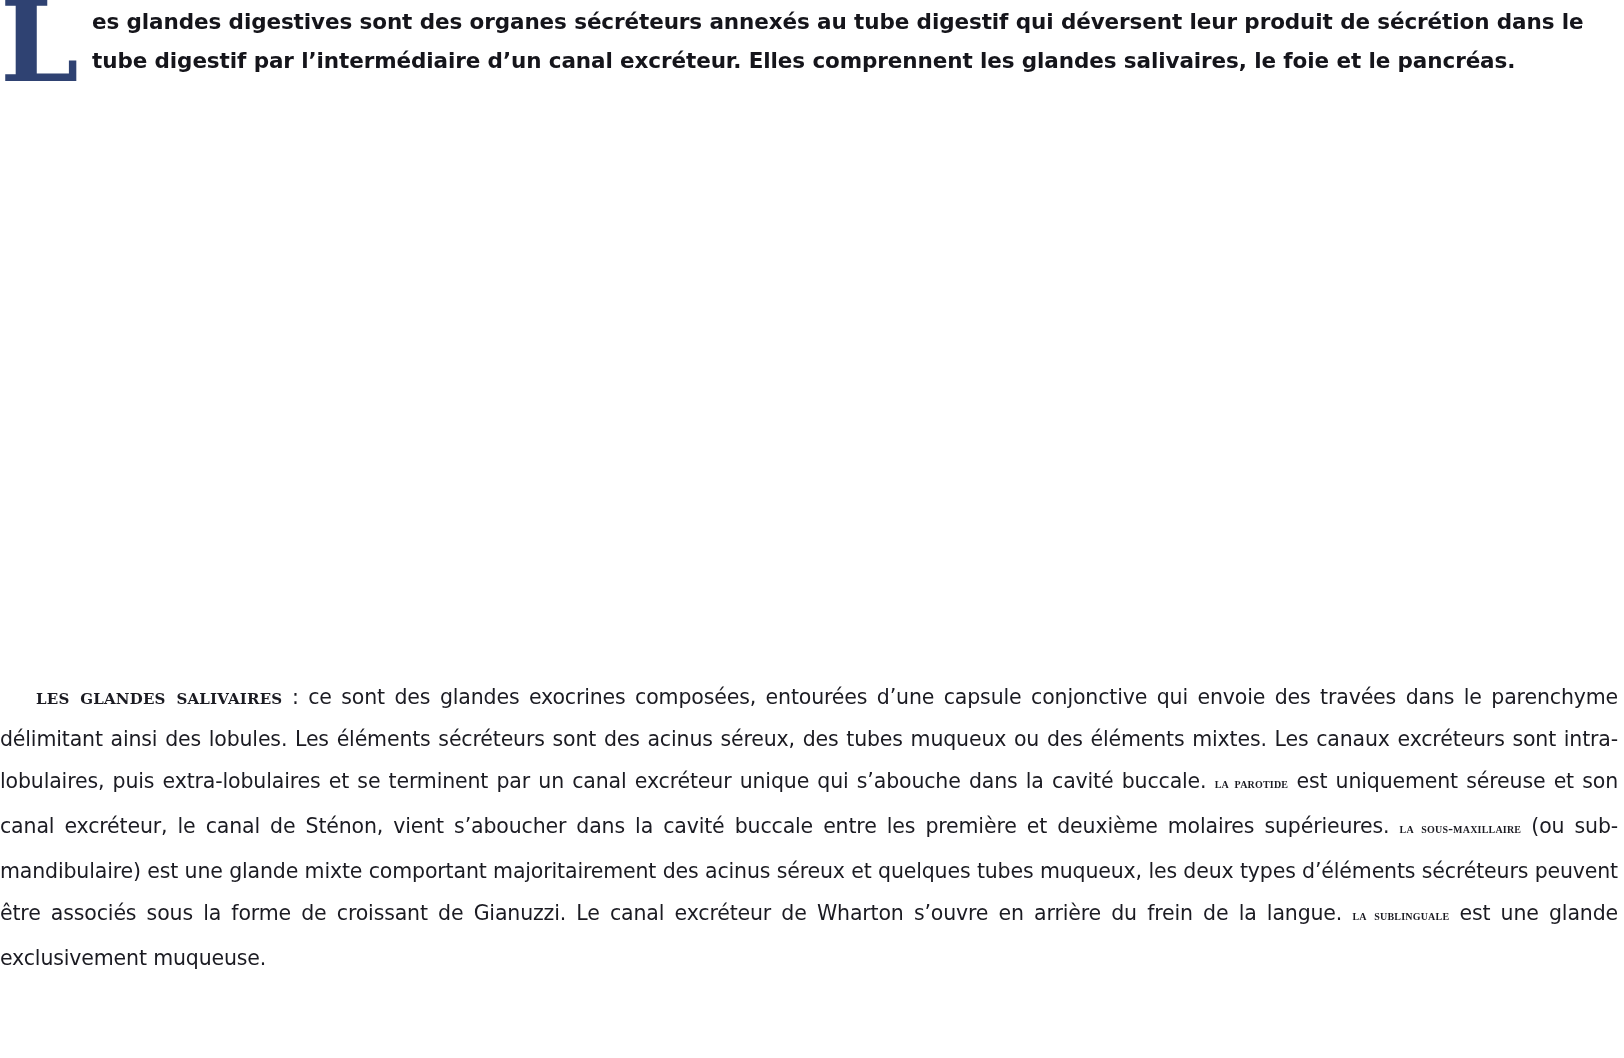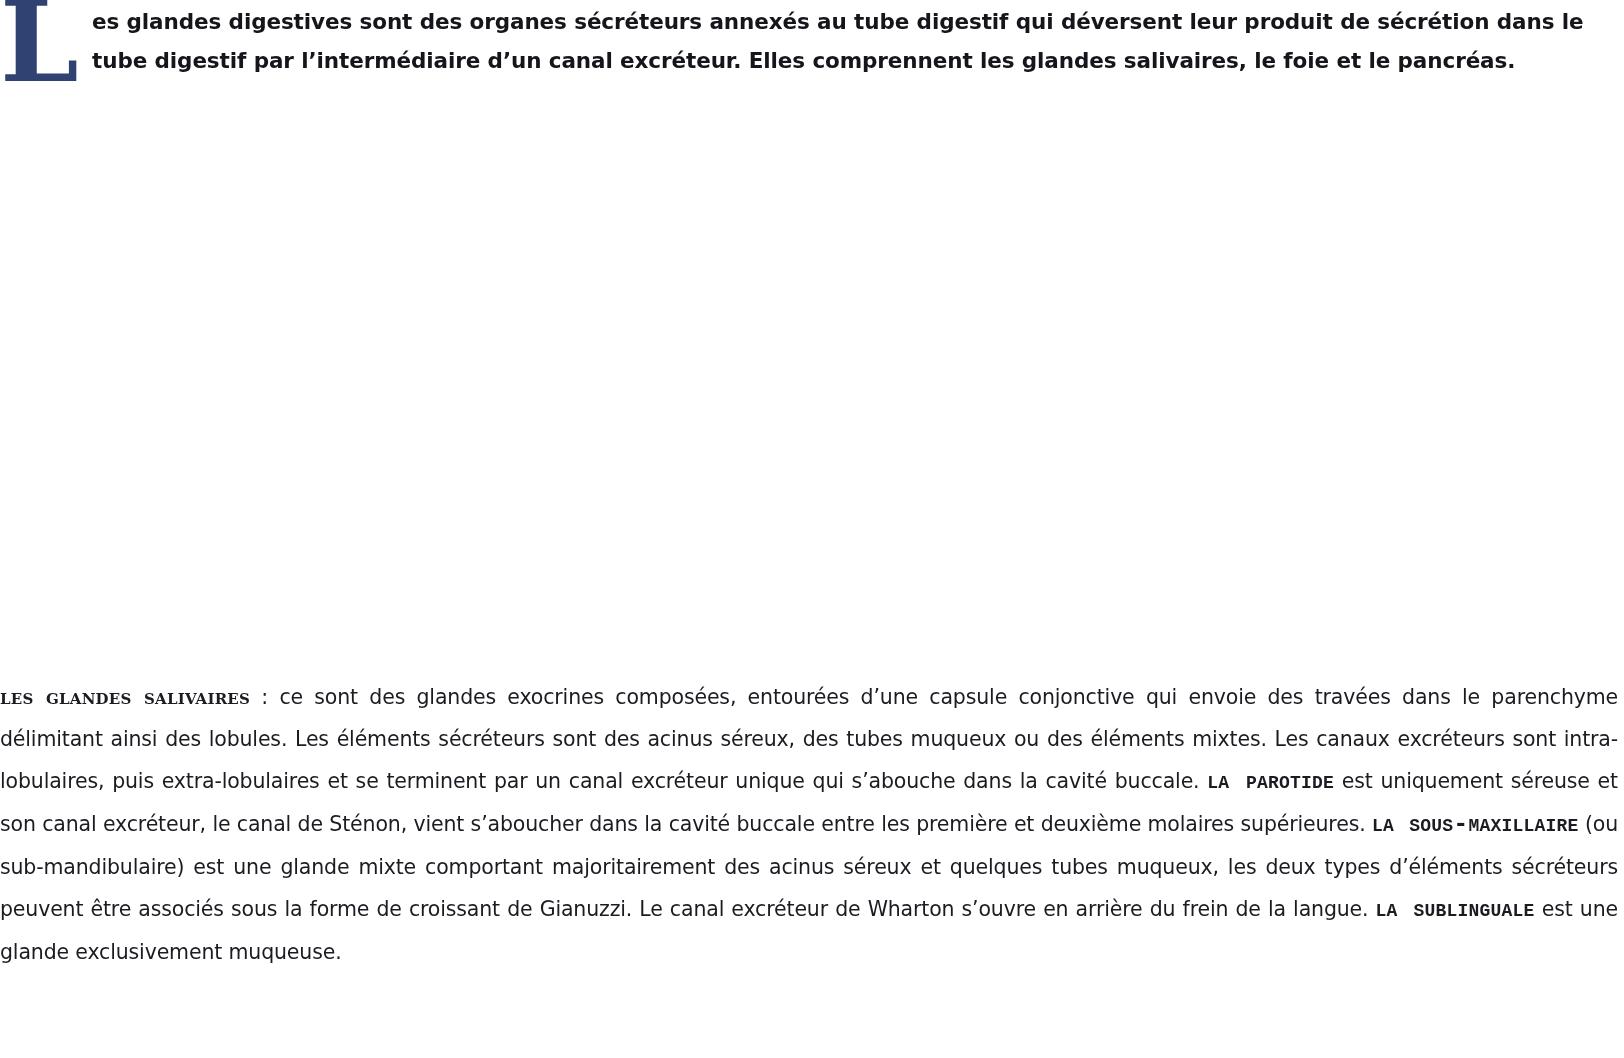--- a/index.html
+++ b/index.html
@@ -64,38 +64,39 @@
     font-family: "DejaVu Sans", sans-serif;
     font-size: 20.5px;
     line-height: 42px;
     color: #1b1b22;
     text-align: justify;
     text-justify: inter-word;
     letter-spacing: -0.15px;
   }
 
   .smallcaps {
-    font-family: Liberation Mono, monospace;
+    font-family: Liberation Serif, serif;
     font-weight: bold;
     font-variant: small-caps;
     text-transform: lowercase;
-    font-size: 25px;
+    font-size: 14px;
     letter-spacing: 0.2px;
   }
   .smallcaps::first-letter {
     text-transform: uppercase;
   }
 
   .sc-lead {
     font-family: "DejaVu Serif", serif;
     font-weight: bold;
     font-variant: small-caps;
     text-transform: lowercase;
     font-size: 21.5px;
     letter-spacing: 0.2px;
+    padding-left: 36px;
   }
   .sc-lead::first-letter {
     text-transform: uppercase;
   }
 </style>
 </head>
 <body>
 
 <div id="intro-block">
   <div id="drop-cap" style="color: rgb(47, 66, 114);">L</div>

